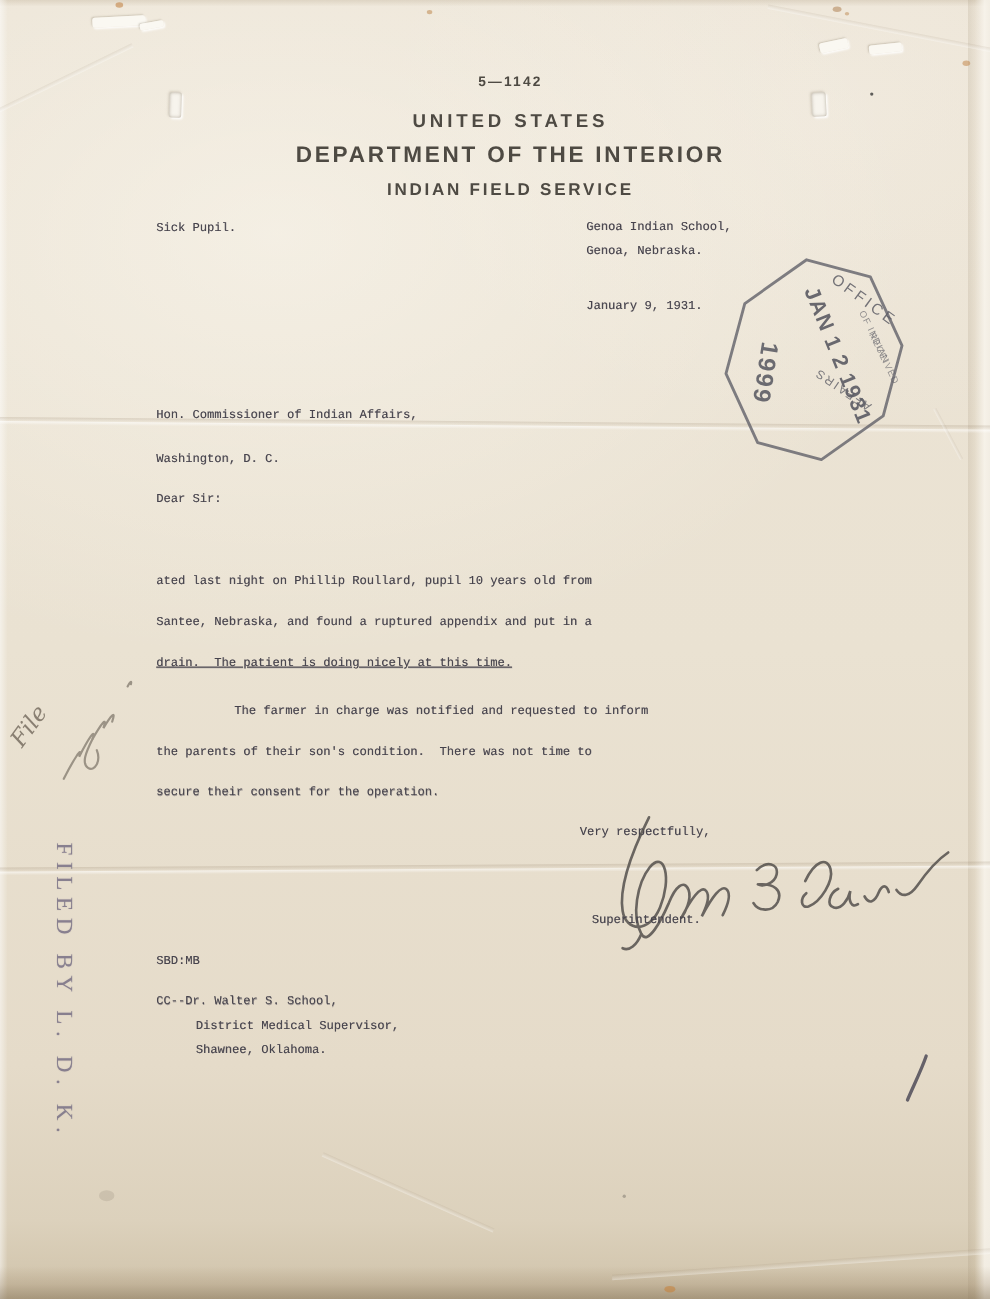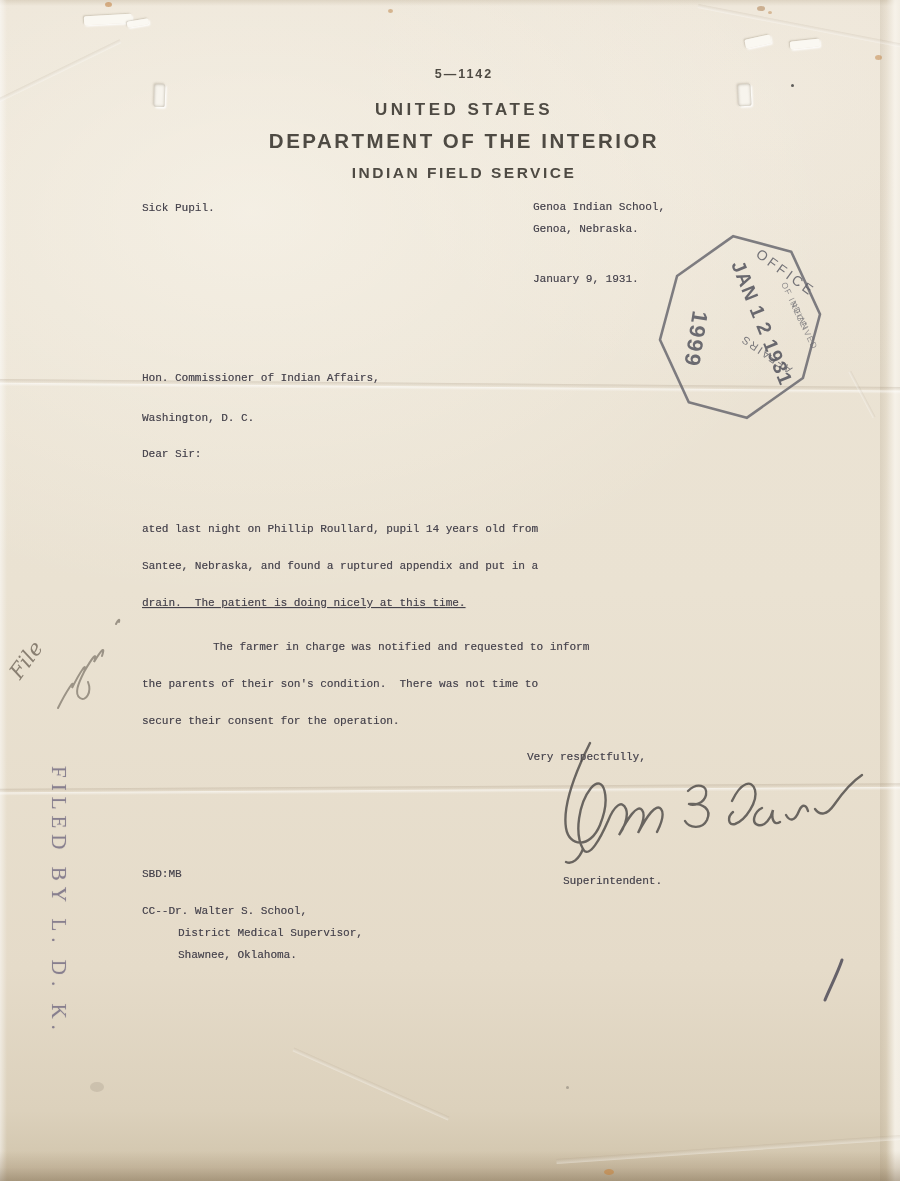--- a/index.html
+++ b/index.html
@@ -107,21 +107,21 @@
     <text transform="translate(146,62) rotate(64)" font-size="8.5" letter-spacing="1" opacity=".65">OF INDIAN</text>
     <text transform="translate(155,82) rotate(64)" font-size="8.5" letter-spacing="1" opacity=".6">RECEIVED</text>
     <text transform="translate(158,146) rotate(214)" font-size="11" letter-spacing="2" opacity=".8">AFFAIRS</text>
     <text transform="translate(58,88) rotate(99)" font-size="22" font-weight="bold" letter-spacing="2" fill="#55555e" opacity=".9">1999</text>
   </svg>
 
   <div class="abs tw" style="left:142px;top:372px;">Hon. Commissioner of Indian Affairs,</div>
   <div class="abs tw" style="left:142px;top:412px;">Washington, D. C.</div>
   <div class="abs tw" style="left:142px;top:448px;">Dear Sir:</div>
 
-  <div class="abs tw" style="left:142px;top:523px;">ated last night on Phillip Roullard, pupil 14 years old from</div>
+  <div class="abs tw" style="left:142px;top:523px;">ated last night on Phillip Roullard, pupil 10 years old from</div>
   <div class="abs tw" style="left:142px;top:560px;">Santee, Nebraska, and found a ruptured appendix and put in a</div>
   <div class="abs tw" style="left:142px;top:597px;text-decoration:underline;">drain.  The patient is doing nicely at this time.</div>
 
   <div class="abs tw indent" style="left:142px;top:641px;">The farmer in charge was notified and requested to inform</div>
   <div class="abs tw" style="left:142px;top:678px;">the parents of their son's condition.  There was not time to</div>
   <div class="abs tw" style="left:142px;top:715px;">secure their consent for the operation.</div>
 
   <div class="abs tw" style="left:527px;top:751px;">Very respectfully,</div>
 
   <svg class="abs" style="left:538px;top:733px;" width="330" height="135" viewBox="0 0 330 135">
@@ -129,21 +129,21 @@
       <path d="M52,10 C40,34 24,70 28,95 C31,114 52,116 62,92 C73,65 66,40 53,55 C41,70 36,100 45,116 C51,127 63,104 70,88 C76,73 84,66 88,76 C91,84 85,97 81,102 C90,85 99,71 104,77 C108,82 103,94 100,100 C109,83 118,70 123,76 C127,81 122,93 119,99"></path>
       <path d="M45,116 C41,126 34,132 28,129"></path>
       <path d="M150,58 C159,49 170,52 168,62 C166,71 155,73 151,71 M152,71 C165,70 174,76 169,87 C164,97 151,95 147,88"></path>
       <path d="M194,68 C203,49 214,46 217,57 C220,68 208,87 197,91 C190,93 189,84 195,79"></path>
       <path d="M224,75 C216,79 213,90 220,92 C227,94 233,85 235,77 C233,86 236,93 242,89"></path>
       <path d="M248,82 C252,89 257,88 261,78 C264,71 268,71 270,78"></path>
       <path d="M277,76 C282,83 289,82 296,72 C305,59 315,48 324,42"></path>
     </g>
   </svg>
 
-  <div class="abs tw" style="left:563px;top:831px;margin-top:44px;">Superintendent.</div>
+  <div class="abs tw" style="left:538px;top:831px;">Superintendent.</div>
 
   <div class="abs tw" style="left:142px;top:868px;">SBD:MB</div>
   <div class="abs tw" style="left:142px;top:905px;">CC--Dr. Walter S. School,</div>
   <div class="abs tw" style="left:178px;top:927px;">District Medical Supervisor,</div>
   <div class="abs tw" style="left:178px;top:949px;">Shawnee, Oklahoma.</div>
 
   <div class="abs margin-note-word">File</div>
   <svg class="abs" style="left:30px;top:590px;" width="110" height="130" viewBox="0 0 110 130">
     <g fill="none" stroke="#7b7367" stroke-width="2" stroke-linecap="round" opacity=".7">
       <path d="M28,118 C36,102 46,86 42,98 C50,82 58,70 54,82 C62,68 68,60 64,72 C70,62 76,54 72,66"></path>

